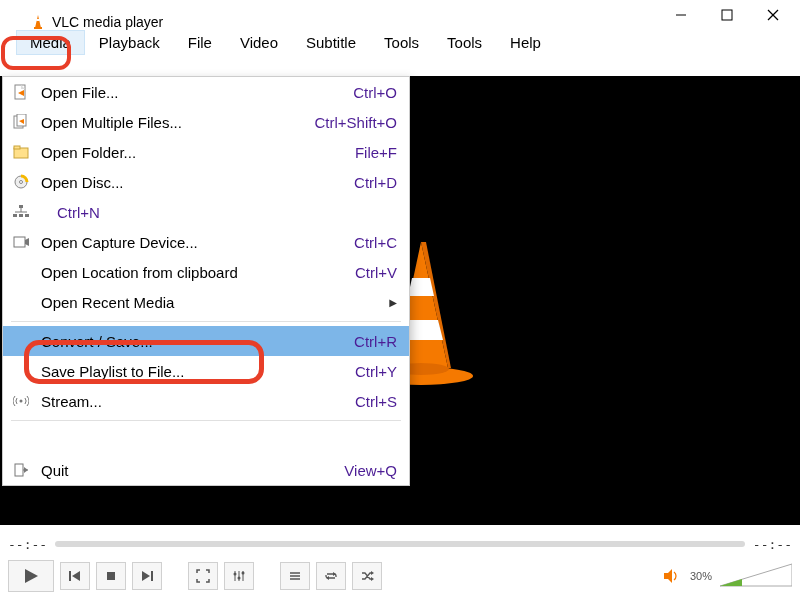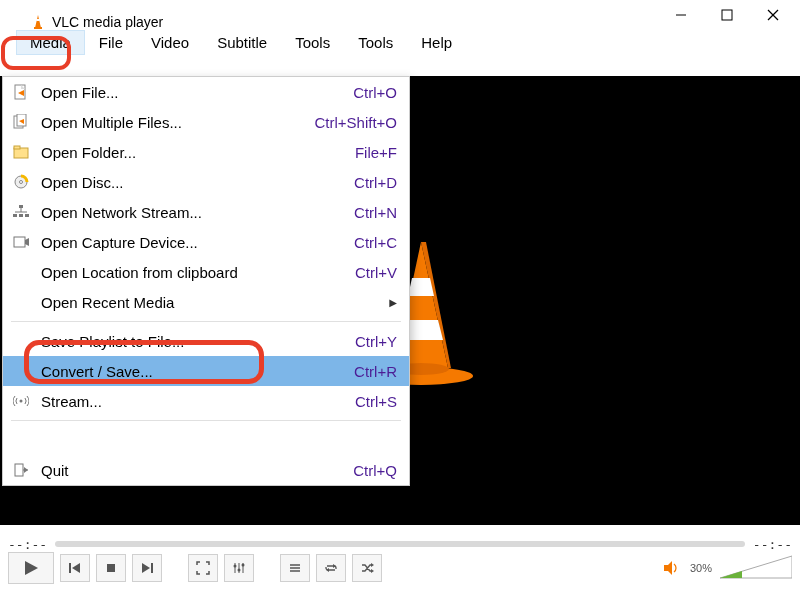--- a/index.html
+++ b/index.html
@@ -26,21 +26,21 @@
   .dropdown .row .mi-icon { width: 20px; height: 20px; margin-right: 10px; display: flex; align-items: center; justify-content: center; }
   .dropdown .row .mi-label { flex: 1; font-size: 15px; }
   .dropdown .row .mi-short { font-size: 15px; color: #4c1d95; padding-left: 16px; }
   .dropdown .row .mi-arrow { margin-left: auto; font-size: 10px; color: #333; }
   .dropdown .sep { height: 1px; background: #e0e0e0; margin: 4px 8px; }
   
   .tracker { position: absolute; left: 8px; right: 8px; bottom: 42px; height: 22px; display: flex; align-items: center; gap: 8px; }
   .tracker .time { font-size: 13px; color: #333; font-family: monospace; }
   .tracker .bar { flex: 1; height: 6px; background: #d9d9d9; border-radius: 3px; }
   
-  .controls { position: absolute; left: 8px; right: 8px; bottom: 12px; height: 34px; display: flex; align-items: center; gap: 6px; }
+  .controls { position: absolute; left: 8px; right: 8px; bottom: 4px; height: 34px; display: flex; align-items: center; gap: 6px; }
   .controls .btn { background: #f6f6f6; border: 1px solid #d0d0d0; display: flex; align-items: center; justify-content: center; cursor: pointer; }
   .controls .btn.play { width: 46px; height: 32px; }
   .controls .btn.sm { width: 30px; height: 28px; }
   .controls .gap { width: 14px; }
   .controls .spacer { flex: 1; }
   .controls .vol-icon { width: 18px; height: 18px; margin-right: 4px; }
   .controls .vol-pct { font-size: 11px; color: #555; margin-right: 2px; }
   .controls .vol-wedge { width: 72px; height: 28px; }
 </style>
 </head>
@@ -68,20 +68,21 @@
   <div class="win-btn">
       <svg width="12" height="12">
         <line x1="1" y1="1" x2="11" y2="11" stroke="#000" stroke-width="1.2"></line>
         <line x1="11" y1="1" x2="1" y2="11" stroke="#000" stroke-width="1.2"></line>
       </svg>
     </div>
 </div>
 
 <div class="menubar">
   <div class="menu-item active">Media</div>
+  <div class="menu-item">Playback</div>
   <div class="menu-item">File</div>
   <div class="menu-item">Video</div>
   <div class="menu-item">Subtitle</div>
   <div class="menu-item">Tools</div>
   <div class="menu-item">Tools</div>
   <div class="menu-item">Help</div>
 </div>
 
 <div class="annot-media"></div>
 <div class="annot-convert"></div>
@@ -147,21 +148,20 @@
     <span class="mi-icon">
         <svg width="16" height="16">
           <rect x="6" y="1" width="4" height="3" fill="#777"></rect>
           <line x1="8" y1="4" x2="8" y2="8" stroke="#777"></line>
           <line x1="2" y1="8" x2="14" y2="8" stroke="#777"></line>
           <rect x="0" y="10" width="4" height="3" fill="#777"></rect>
           <rect x="6" y="10" width="4" height="3" fill="#777"></rect>
           <rect x="12" y="10" width="4" height="3" fill="#777"></rect>
         </svg>
       </span>
-    <span class="mi-label">Open Network Stream...</span>
     <span class="mi-short">Ctrl+N</span>
   </div>
   <div class="row">
     <span class="mi-icon">
         <svg width="16" height="16">
           <rect x="1" y="3" width="11" height="10" fill="none" stroke="#777"></rect>
           <polygon points="12,6 16,4 16,12 12,10" fill="#777"></polygon>
         </svg>
       </span>
     <span class="mi-label">Open Capture Device...</span>
@@ -171,29 +171,29 @@
     <span class="mi-icon"></span>
     <span class="mi-label">Open Location from clipboard</span>
     <span class="mi-short">Ctrl+V</span>
   </div>
   <div class="row">
     <span class="mi-icon"></span>
     <span class="mi-label">Open Recent Media</span>
     <span class="mi-arrow">▶</span>
   </div>
   <div class="sep"></div>
+  <div class="row highlight">
+    <span class="mi-icon"></span>
+    <span class="mi-label">Convert / Save...</span>
+    <span class="mi-short">Ctrl+R</span>
+  </div>
   <div class="row">
     <span class="mi-icon"></span>
     <span class="mi-label">Save Playlist to File...</span>
     <span class="mi-short">Ctrl+Y</span>
-  </div>
-  <div class="row highlight">
-    <span class="mi-icon"></span>
-    <span class="mi-label">Convert / Save...</span>
-    <span class="mi-short">Ctrl+R</span>
   </div>
   <div class="row">
     <span class="mi-icon">
         <svg width="16" height="16">
           <circle cx="8" cy="8" r="1.5" fill="#777"></circle>
           <path d="M4 5 A5 5 0 0 0 4 11" fill="none" stroke="#777"></path>
           <path d="M12 5 A5 5 0 0 1 12 11" fill="none" stroke="#777"></path>
           <path d="M2 3 A8 8 0 0 0 2 13" fill="none" stroke="#777"></path>
           <path d="M14 3 A8 8 0 0 1 14 13" fill="none" stroke="#777"></path>
         </svg>
@@ -207,21 +207,21 @@
   </div>
   <div class="row">
     <span class="mi-icon">
         <svg width="16" height="16">
           <rect x="2" y="2" width="8" height="12" fill="none" stroke="#777"></rect>
           <line x1="10" y1="8" x2="15" y2="8" stroke="#777"></line>
           <polygon points="11,5 15,8 11,11" fill="#777"></polygon>
         </svg>
       </span>
     <span class="mi-label">Quit</span>
-    <span class="mi-short">Ctrl+Q</span>
+    <span class="mi-short">View+Q</span>
   </div>
 </div>
 
 <div class="tracker">
   <span class="time">--:--</span>
   <div class="bar"></div>
   <span class="time">--:--</span>
 </div>
 
 <div class="controls">

